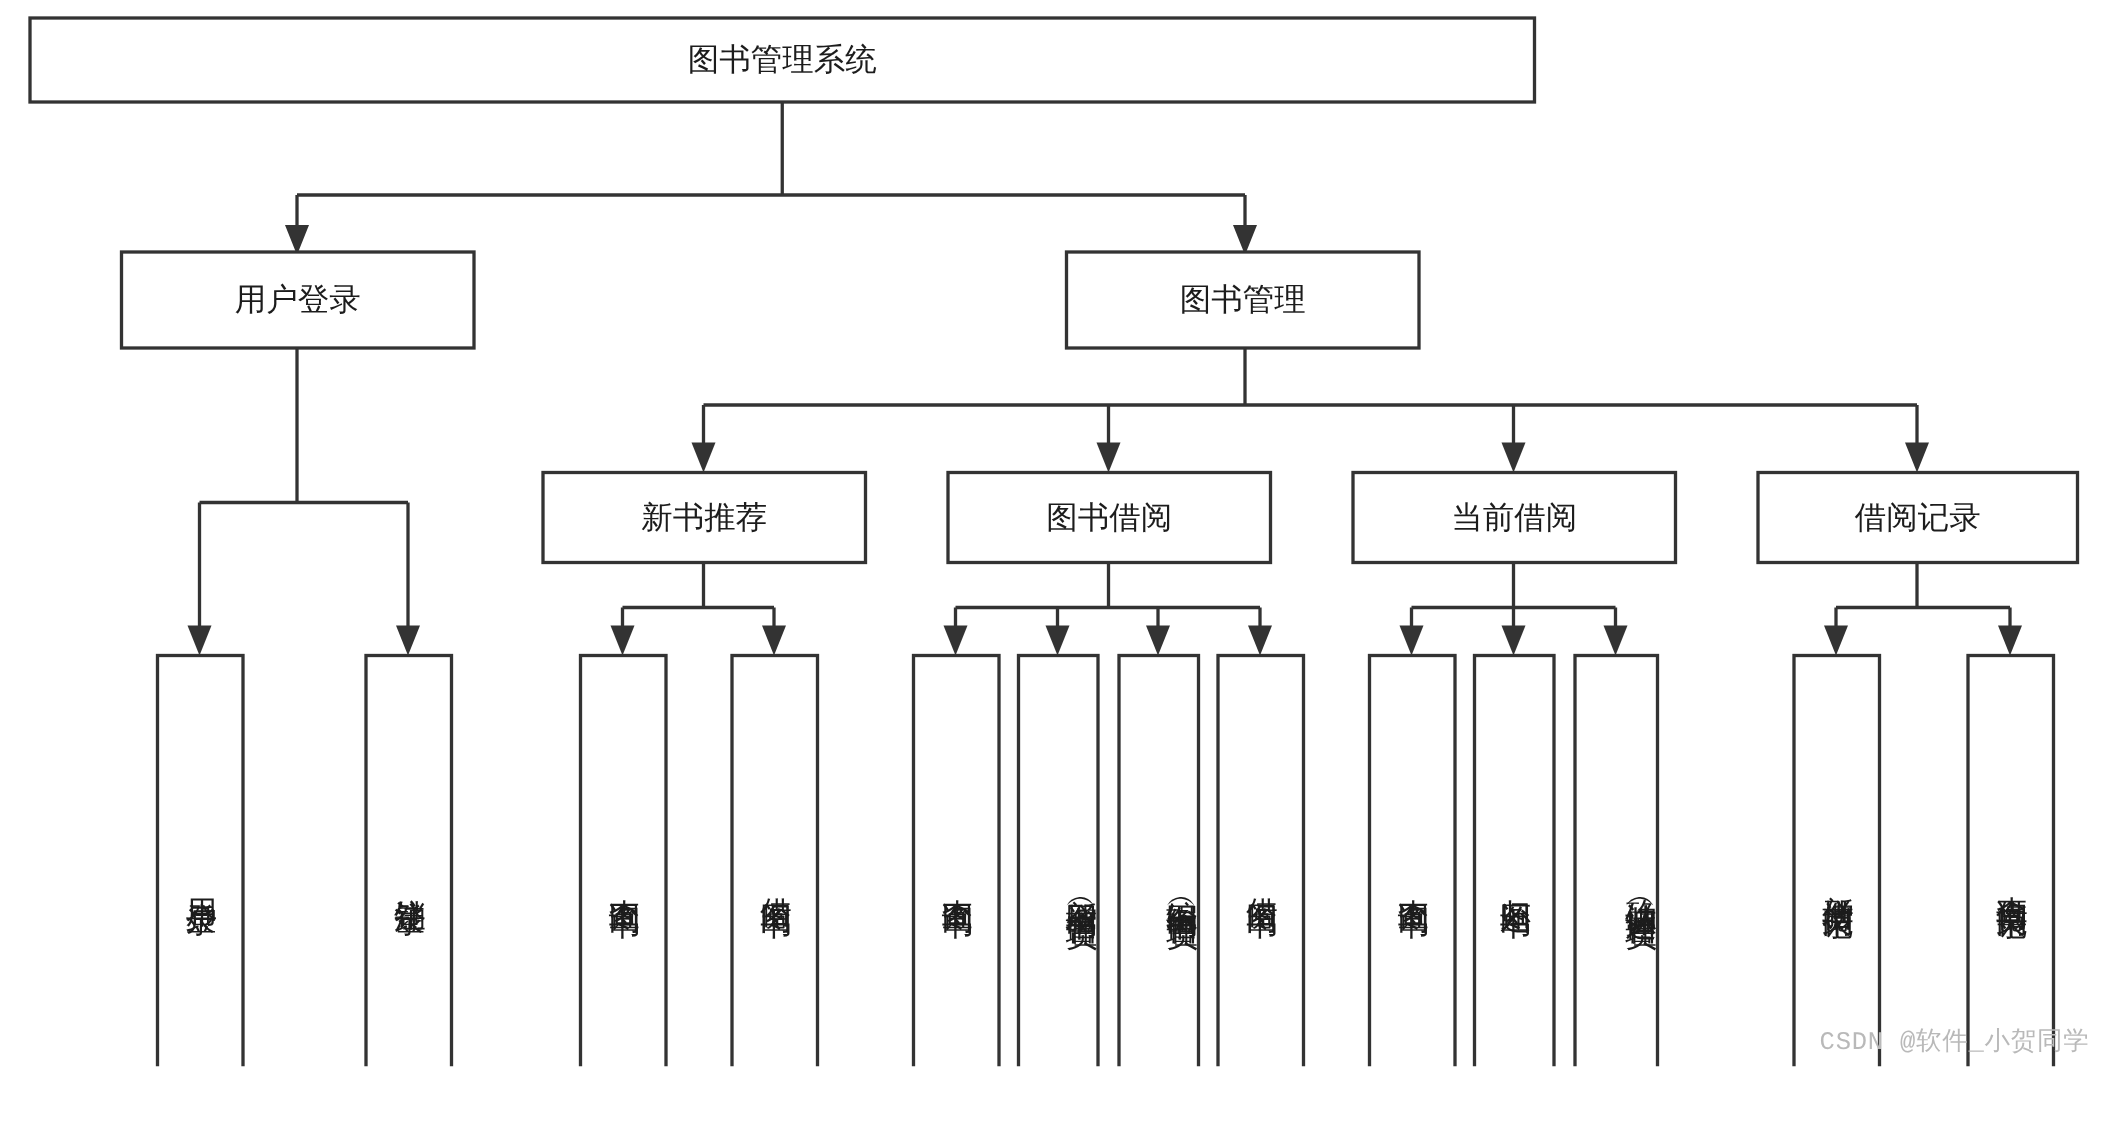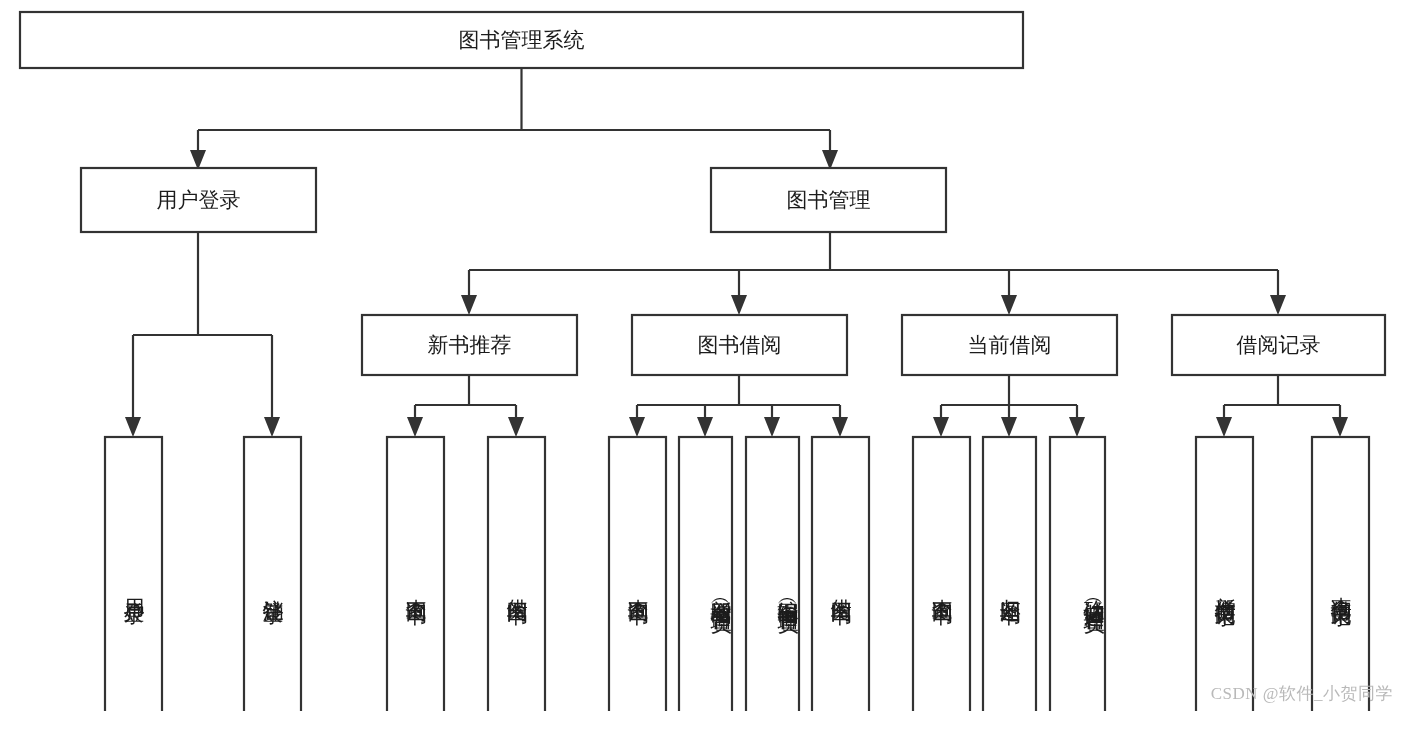--- a/index.html
+++ b/index.html
@@ -61,21 +61,21 @@
     align-items: center;
     justify-content: center;
     text-align: center;
     white-space: nowrap;
     pointer-events: none;
   }
   .watermark {
     position: absolute;
     right: 12px;
     bottom: 6px;
-    font-family: Liberation Serif, serif;
+    font-family: Liberation Mono, monospace;
     font-size: 17px;
     color: #b9b9b9;
     letter-spacing: 0.5px;
     white-space: nowrap;
   }
 </style>
 </head>
 <body>
 
 <div id="diagram-root">

